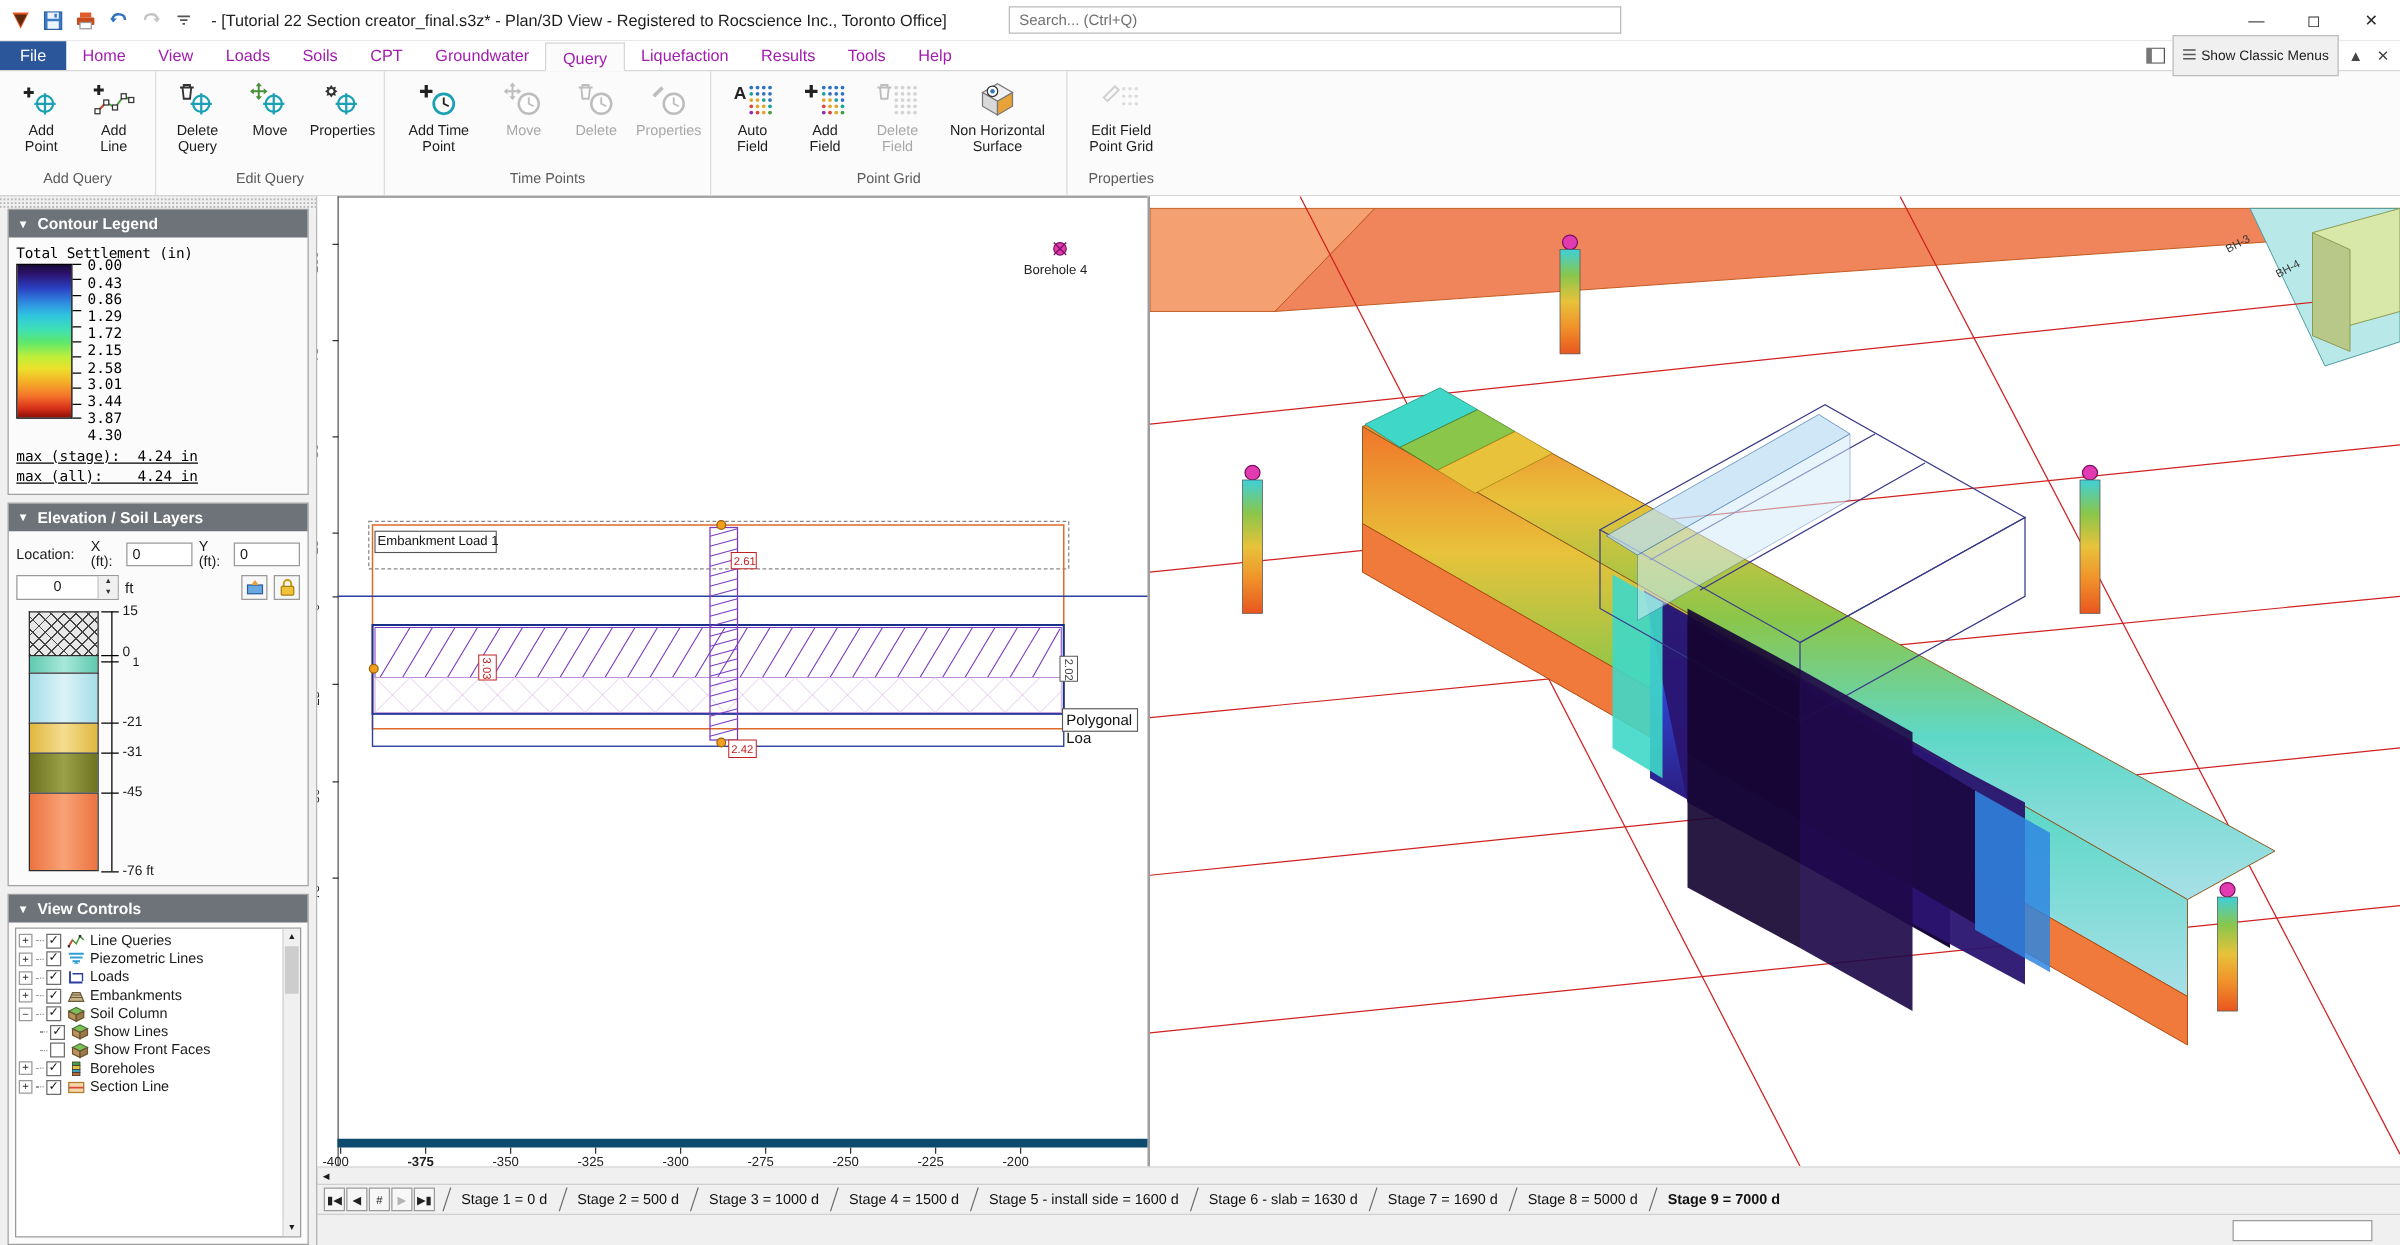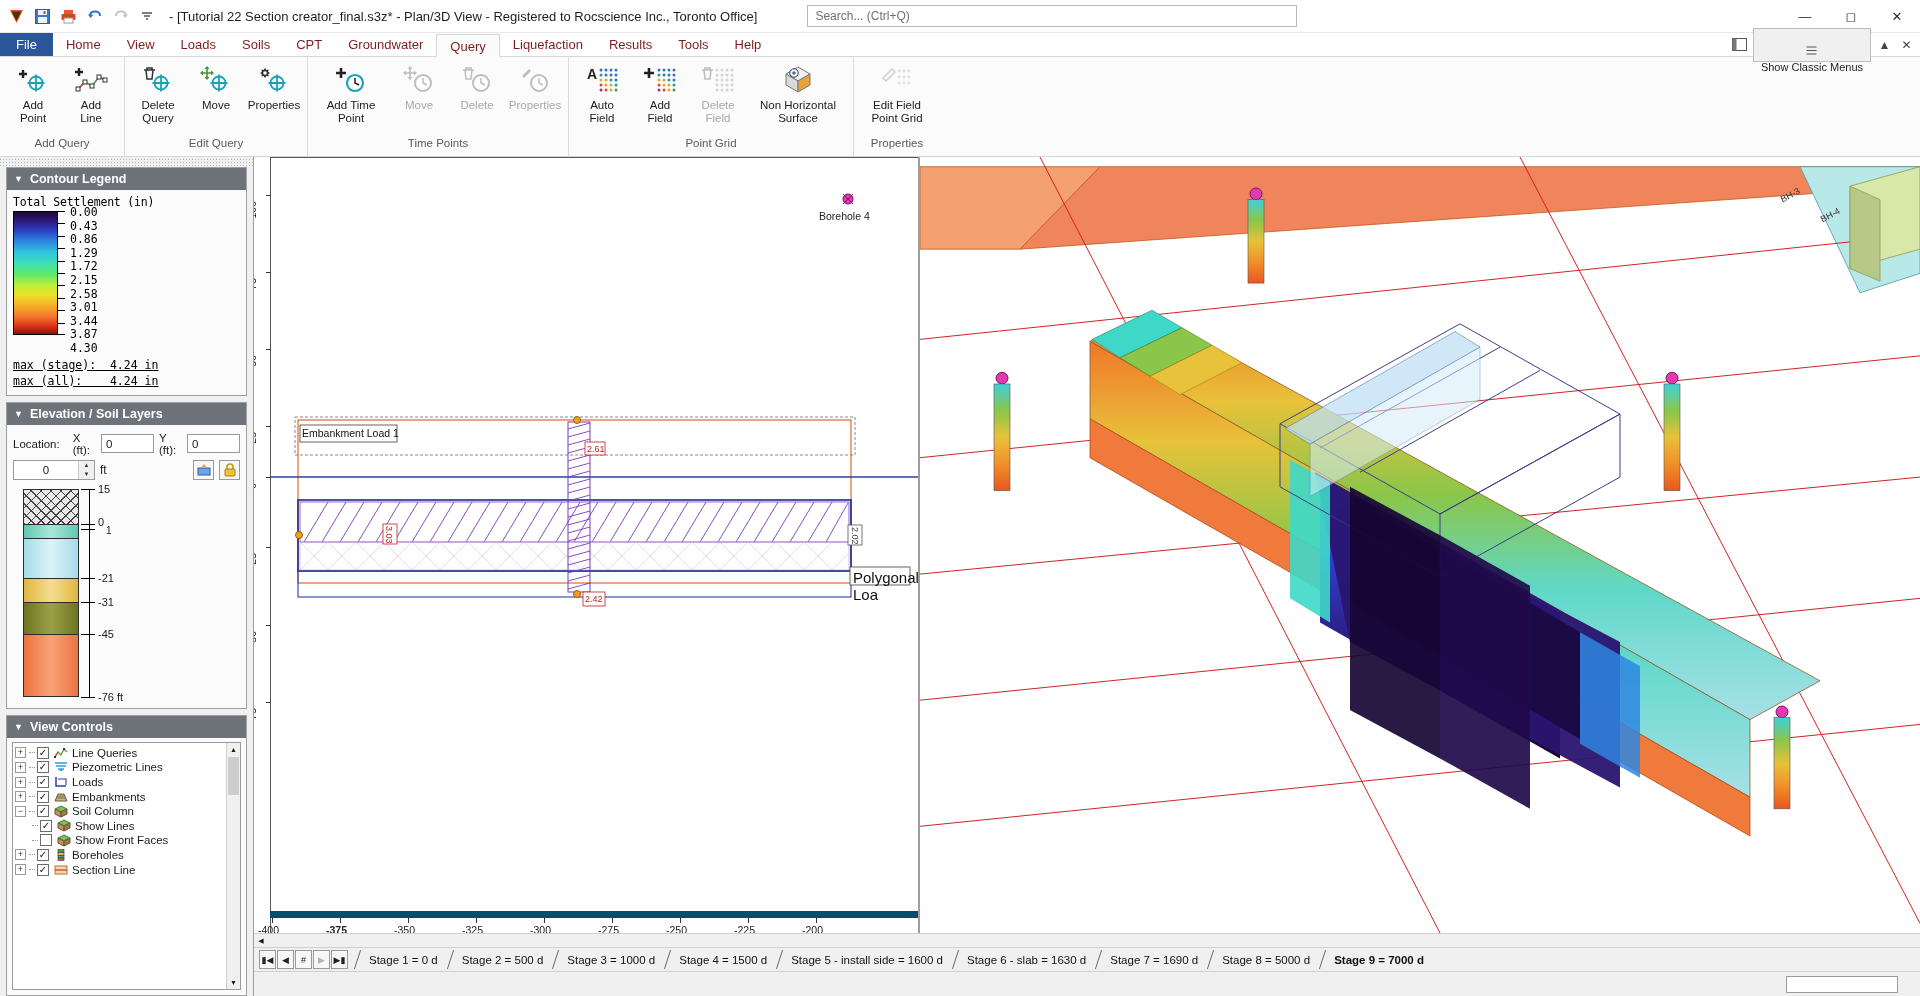--- a/index.html
+++ b/index.html
@@ -24,29 +24,29 @@
                background:#fff; display:flex; align-items:center; padding:0 7px;
                font-size:12px; color:#707070; }
   .wbtns { display:flex; margin-left:auto; }
   .wbtn { width:46px; height:33px; display:flex; align-items:center; justify-content:center;
           font-size:13px; color:#303030; }
   .wbtn.close { color:#303030; }
 
   
   .menubar { height:24px; background:#ffffff; display:flex; align-items:flex-end;
              border-bottom:1px solid #d6d6d6; position:relative; flex:none; }
-  .mtab { padding:0 13px; height:23px; line-height:23px; font-size:13px; color:#7f1d1d;
+  .mtab { padding:0 13px; height:23px; line-height:23px; font-size:13px; color:#a21caf;
           white-space:nowrap; }
   .mtab.file { background:#2b579a; color:#fff; padding:0 16px; }
   .mtab.active { background:#fbfbfb; border:1px solid #d6d6d6; border-bottom:1px solid #fbfbfb;
                  position:relative; top:1px; }
   .menuright { margin-left:auto; display:flex; align-items:center; gap:5px; padding-right:5px;
                height:23px; }
   .classicbtn { border:1px solid #bdbdbd; background:#f0f0f0; height:33px; font-size:11px;
-                padding:16px 7px; display:flex; align-items:center; gap:4px; color:#1d1d1d;flex-direction:column; }
+                padding:0 7px; display:flex; align-items:center; gap:4px; color:#1d1d1d; }
   .mini-ic { width:17px; height:17px; display:flex; align-items:center; justify-content:center;
              font-size:12px; color:#444; }
 
   
   .ribbon { height:100px; background:#fbfbfb; border-bottom:1px solid #d6d6d6;
             display:flex; align-items:stretch; flex:none; }
   .rgroup { display:flex; flex-direction:column; align-items:center; position:relative;
             padding:0 4px; }
   .rgroup + .rgroup { border-left:1px solid #dcdcdc; }
   .ritems { display:flex; align-items:flex-start; height:79px; padding-top:4px; }
@@ -922,21 +922,21 @@
               <rect x="315" y="285" width="20" height="13" fill="#fff" stroke="#c02020" stroke-width="0.8"></rect>
               <rect x="113" y="367" width="14" height="20" fill="#fff" stroke="#c02020" stroke-width="0.8"></rect>
               <rect x="313" y="435" width="22" height="14" fill="#fff" stroke="#c02020" stroke-width="0.8"></rect>
               <rect x="578" y="368" width="14" height="20" fill="#fff" stroke="#555" stroke-width="0.8"></rect>
               <rect x="580" y="410" width="60" height="18" fill="#fff" stroke="#555" stroke-width="0.9"></rect>
             </g>
           </svg>
 
           <span class="fl" style="left:565px;top:53px;font-size:10.5px;color:#222;">Borehole 4</span>
           <span class="fl" style="left:48px;top:270px;font-size:10.5px;color:#111;">Embankment Load 1</span>
-          <span class="fl" style="left:599px;top:412px;font-size:15px;color:#111;">Polygonal Loa</span>
+          <span class="fl" style="left:599px;top:412px;font-size:12px;color:#111;">Polygonal Loa</span>
           <span class="fl" style="left:333px;top:287px;font-size:9px;color:#c02020;">2.61</span>
           <span class="fl" style="left:130px;top:369px;font-size:9px;color:#c02020;writing-mode:vertical-rl;">3.03</span>
           <span class="fl" style="left:331px;top:437px;font-size:9px;color:#c02020;">2.42</span>
           <span class="fl" style="left:596px;top:370px;font-size:9px;color:#444;writing-mode:vertical-rl;">2.02</span>
 
           <div class="fl" style="left:16px;bottom:0;width:650px;height:22px;border-top:7px solid #0c4a6e;">
             <span class="fl" style="left:2px;top:0;width:1px;height:5px;background:#333;"></span>
             <span class="fl ax-lbl" style="left:-12px;top:6px;">-400</span>
             <span class="fl" style="left:70px;top:0;width:1px;height:5px;background:#333;"></span>
             <span class="fl ax-lbl" style="left:56px;top:6px;font-weight:bold;">-375</span>

